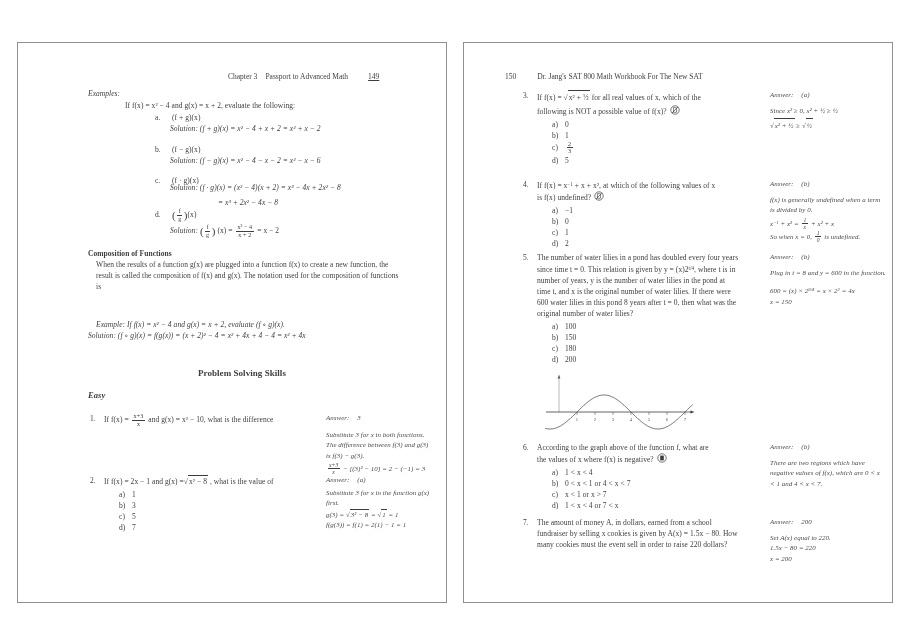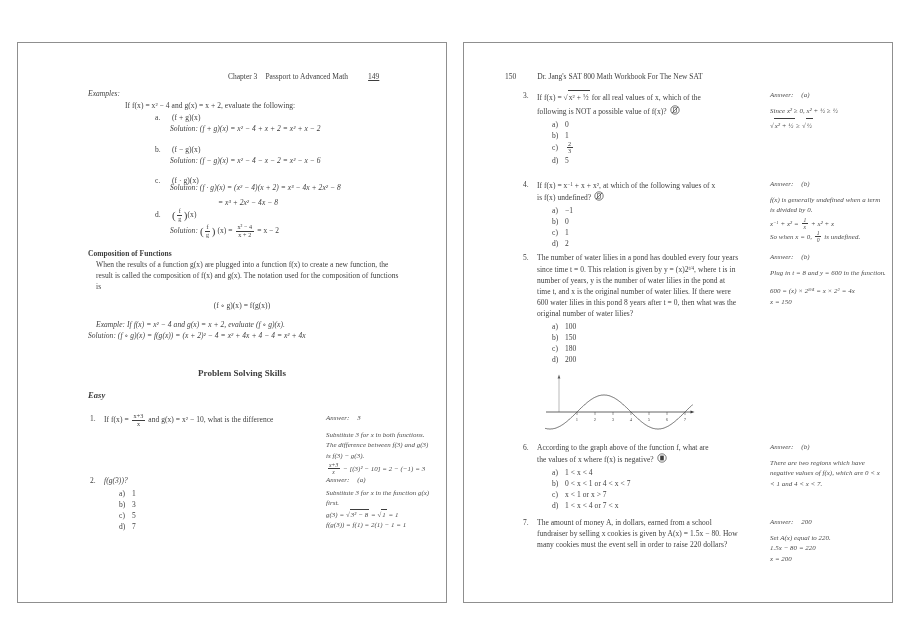--- a/index.html
+++ b/index.html
@@ -85,21 +85,20 @@
   <div class="abs" style="top:181px;left:152px;">
     <span class="ital">Solution:</span>
     <span class="bigp">(</span><span class="frac"><span class="fn">f</span><span class="fd">g</span></span><span class="bigp">)</span>
     <span>(x) =</span>
     <span class="frac"><span class="fn">x² − 4</span><span class="fd">x + 2</span></span>
     <span>= x − 2</span>
   </div>
 
   <div class="abs b" style="top:205px;left:70px;">Composition of Functions</div>
   <div class="abs para" style="top:216px;left:54px;margin-left:24px;">When the results of a function g(x) are plugged into a function f(x) to create a new function, the result is called the composition of f(x) and g(x). The notation used for the composition of functions is</div>
-  <div class="abs cblk" style="top:257px;">(f ∘ g)(x) = f(g(x))</div>
   <div class="abs ital" style="top:276px;left:70px;margin-left:8px;">Example: If f(x) = x² − 4 and g(x) = x + 2, evaluate (f ∘ g)(x).</div>
   <div class="abs ital" style="top:287px;left:70px;">Solution: (f ∘ g)(x) = f(g(x)) = (x + 2)² − 4 = x² + 4x + 4 − 4 = x² + 4x</div>
 
   <div class="abs b cblk" style="top:325px;font-size:9px;">Problem Solving Skills</div>
   <div class="abs b ital" style="top:347px;left:70px;font-size:8.5px;">Easy</div>
 
   <div class="abs qrow qrowL" style="top:370px;">
     <span class="qnum">1.</span>
     <div class="qbodyL">
       <div class="nw"><span>If f(x) =</span> <span class="frac"><span class="fn">x+3</span><span class="fd">x</span></span> <span>and g(x) = x² − 10, what is the difference</span></div>
@@ -107,21 +106,21 @@
     <div class="qans qansL">
       <div class="ansline"><span>Answer:</span><span class="av">3</span></div>
       <div class="wrap" style="margin-top:7px;">Substitute 3 for x in both functions. The difference between f(3) and g(3) is f(3) − g(3).</div>
       <div class="nw" style="margin-top:1px;"><span class="frac"><span class="fn">x+3</span><span class="fd">x</span></span> <span>− [(3)² − 10] = 2 − (−1) = 3</span></div>
     </div>
   </div>
 
   <div class="abs qrow qrowL" style="top:432px;">
     <span class="qnum">2.</span>
     <div class="qbodyL">
-      <div class="ital">f(g(3))?</div>
+      <div class="nw"><span>If f(x) = 2x − 1 and g(x) =</span><span class="sqrt"><span class="rs">√</span><span class="rc">x² − 8</span></span> <span>, what is the value of</span></div>
       <div class="opts">
         <div class="opt">
             <span class="ol">a)</span>
             <span>1</span>
           </div>
         <div class="opt">
             <span class="ol">b)</span>
             <span>3</span>
           </div>
         <div class="opt">

